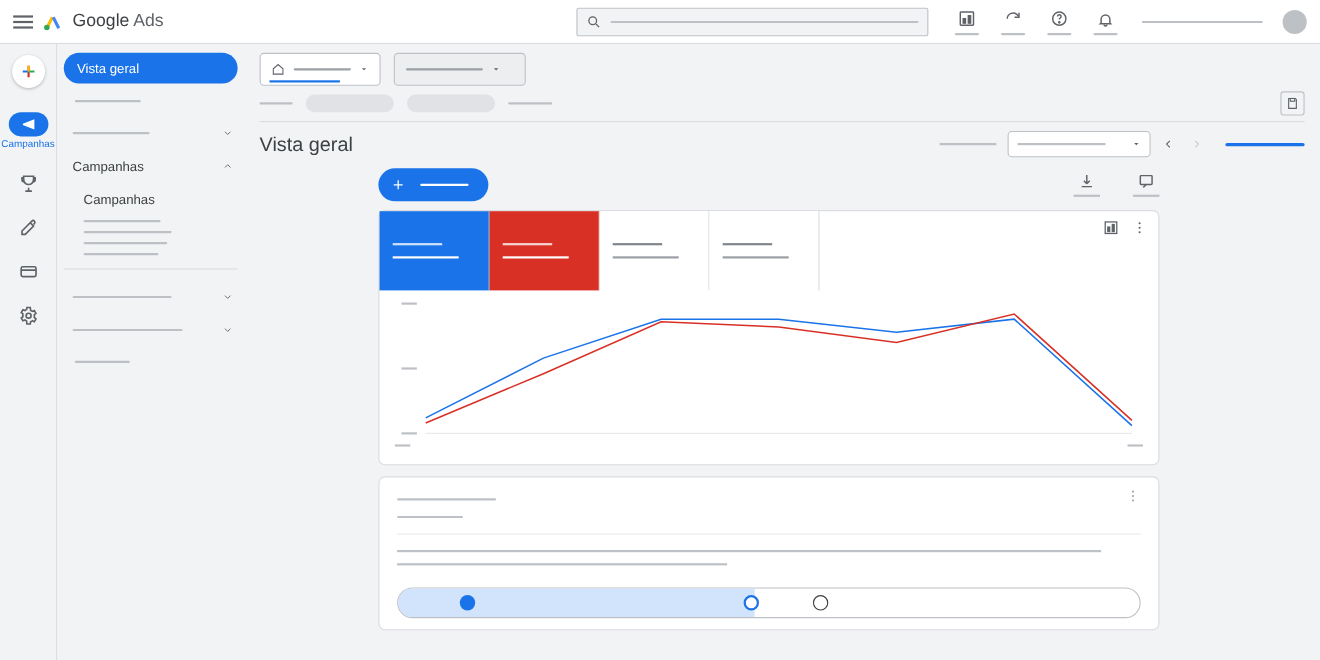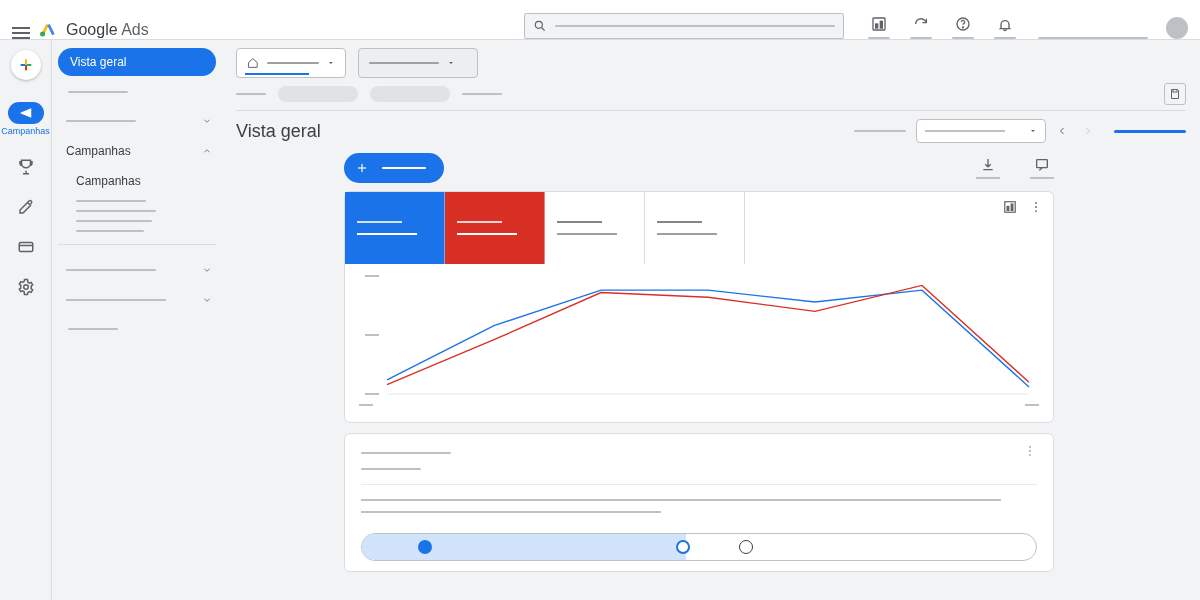--- a/index.html
+++ b/index.html
@@ -1,19 +1,19 @@
 <!DOCTYPE html>
 <html><head>
 <meta charset="utf-8">
 <style>
 * { box-sizing: border-box; margin: 0; padding: 0; font-family: Arial, sans-serif; }
 body { background: #f1f3f4; width: 1200px; height: 600px; overflow: hidden; }
 
 
-.header { height: 40px; background: #fff; border-bottom: 1px solid #dadce0; display: flex; align-items: flex-end; padding: 0 12px; gap: 8px; }
+.header { height: 40px; background: #fff; border-bottom: 1px solid #dadce0; display: flex; align-items: center; padding: 0 12px; gap: 8px; }
 .hamburger { width: 18px; height: 12px; display: flex; flex-direction: column; justify-content: space-between; cursor: pointer; }
 .hamburger span { height: 2px; background: #5f6368; }
 .product { font-size: 16px; color: #5f6368; }
 .product strong { font-weight: 500; color: #3c4043; }
 .search { flex: 0 0 320px; margin-left: auto; margin-right: 8px; height: 26px; background: #f1f3f4; border: 1px solid #bdc1c6; border-radius: 2px; display: flex; align-items: center; padding: 0 8px; }
 .search svg { width: 14px; height: 14px; }
 .search-ph { flex: 1; height: 2px; background: #bdc1c6; margin-left: 8px; border-radius: 1px; }
 .hdr-icons { display: flex; align-items: center; gap: 20px; margin-left: 8px; margin-right: 4px; }
 .hdr-icon { width: 18px; height: 18px; color: #5f6368; cursor: pointer; display:flex; align-items:center; justify-content:center;}
 .hdr-icon-col { display:flex; flex-direction:column; align-items:center; gap:4px;}

